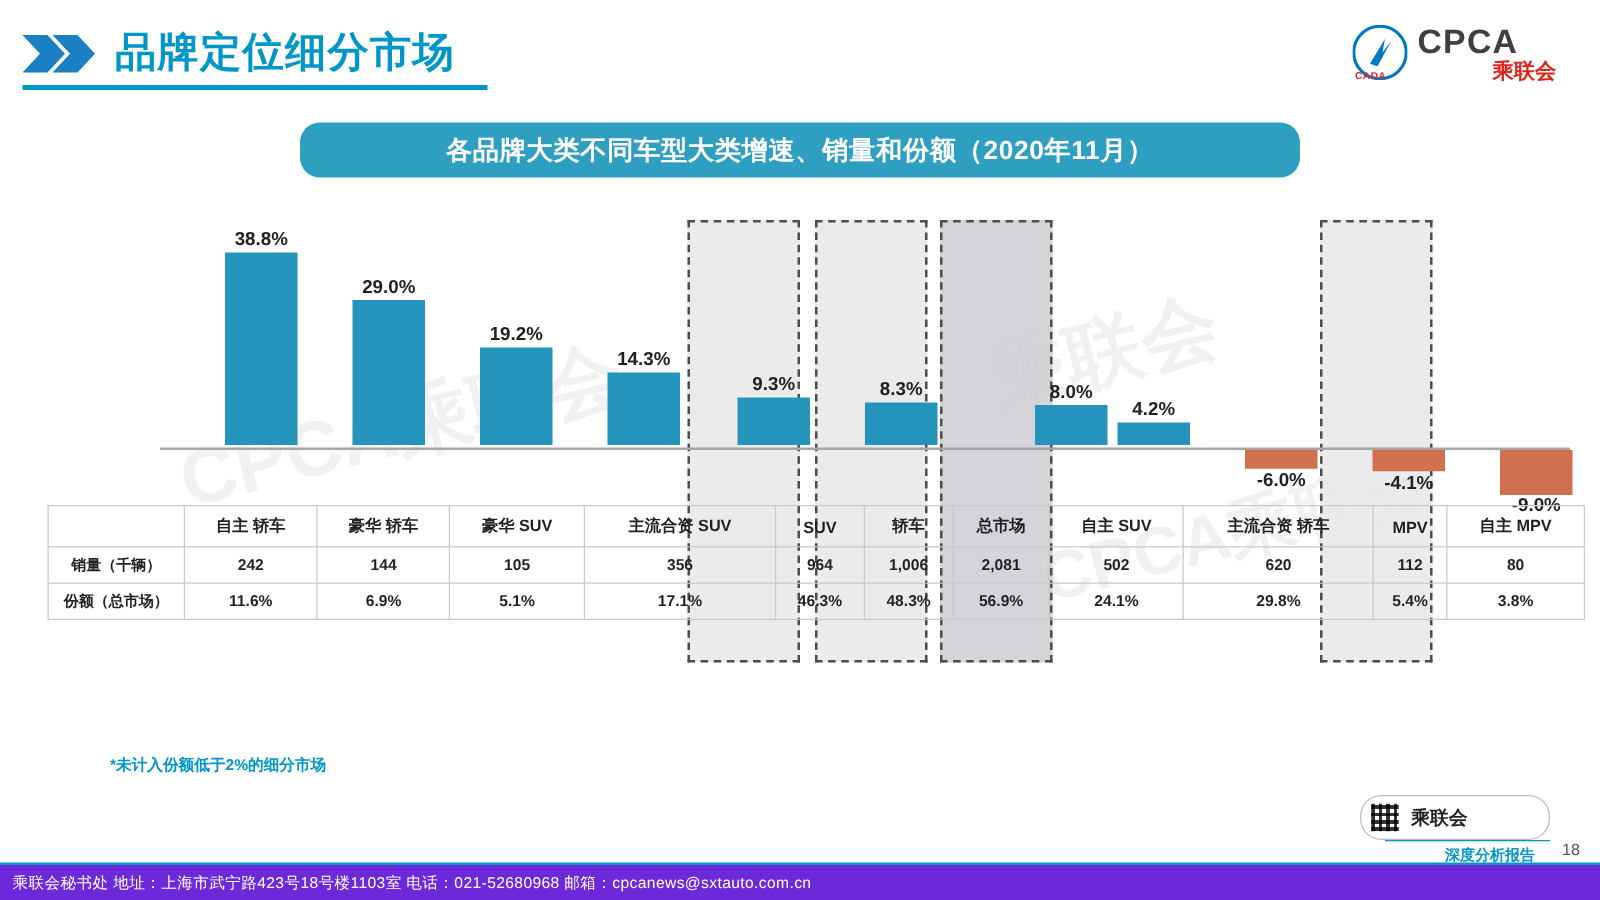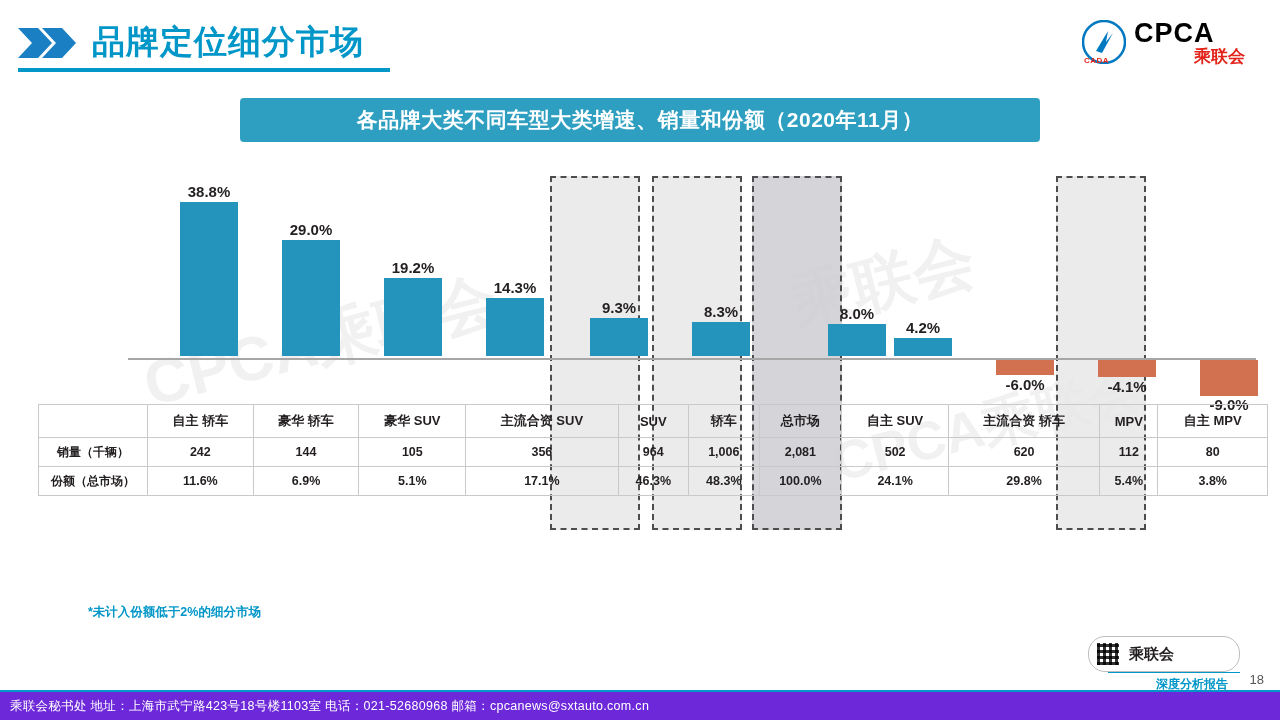--- a/index.html
+++ b/index.html
@@ -16,28 +16,28 @@
     position:absolute;left:92px;top:20px;
     font-size:33px;font-weight:bold;color:#0096c8;letter-spacing:1px;
     white-space:nowrap;
   }
   .hdr-underline{
     position:absolute;left:18px;top:68px;width:372px;height:4px;background:#0096c8;
   }
   
   .logo{position:absolute;right:18px;top:18px;width:180px;height:52px;}
   .logo .mark{position:absolute;left:0;top:2px;width:44px;height:44px;}
-  .logo .cpca{position:absolute;left:52px;top:0px;font-size:27px;font-weight:bold;color:#000000;letter-spacing:1px;text-align:right;}
+  .logo .cpca{position:absolute;left:52px;top:0px;font-size:27px;font-weight:bold;color:#404040;letter-spacing:1px;text-align:right;}
   .logo .cn{position:absolute;left:112px;top:27px;font-size:17px;font-weight:bold;color:#e2231a;}
   .logo .cada{position:absolute;left:2px;top:38px;font-size:8px;font-weight:bold;color:#e2231a;letter-spacing:.5px;}
 
   
   .banner{
     position:absolute;left:240px;top:98px;width:800px;height:44px;
-    background:#2e9fc0;border-radius:4px;
+    background:#2e9fc0;border-radius:16px;
     display:flex;align-items:center;justify-content:center;
     color:#ffffff;font-size:21px;font-weight:bold;letter-spacing:.5px;
   }
 
   
   .wm{
     position:absolute;color:rgba(150,150,150,.13);font-weight:bold;
     font-size:62px;transform:rotate(-14deg);white-space:nowrap;pointer-events:none;
   }
   .wm1{left:140px;top:300px;}
@@ -221,21 +221,21 @@
     <td>80</td>
   </tr>
   <tr class="vals">
     <td class="rowhead">份额（总市场）</td>
     <td>11.6%</td>
     <td>6.9%</td>
     <td>5.1%</td>
     <td>17.1%</td>
     <td>46.3%</td>
     <td>48.3%</td>
-    <td>100.0%</td>
+    <td>56.9%</td>
     <td>24.1%</td>
     <td>29.8%</td>
     <td>5.4%</td>
     <td>3.8%</td>
   </tr>
 </tbody>
   </table>
 
 <div class="notes">
   <div>*未计入份额低于2%的细分市场</div>

